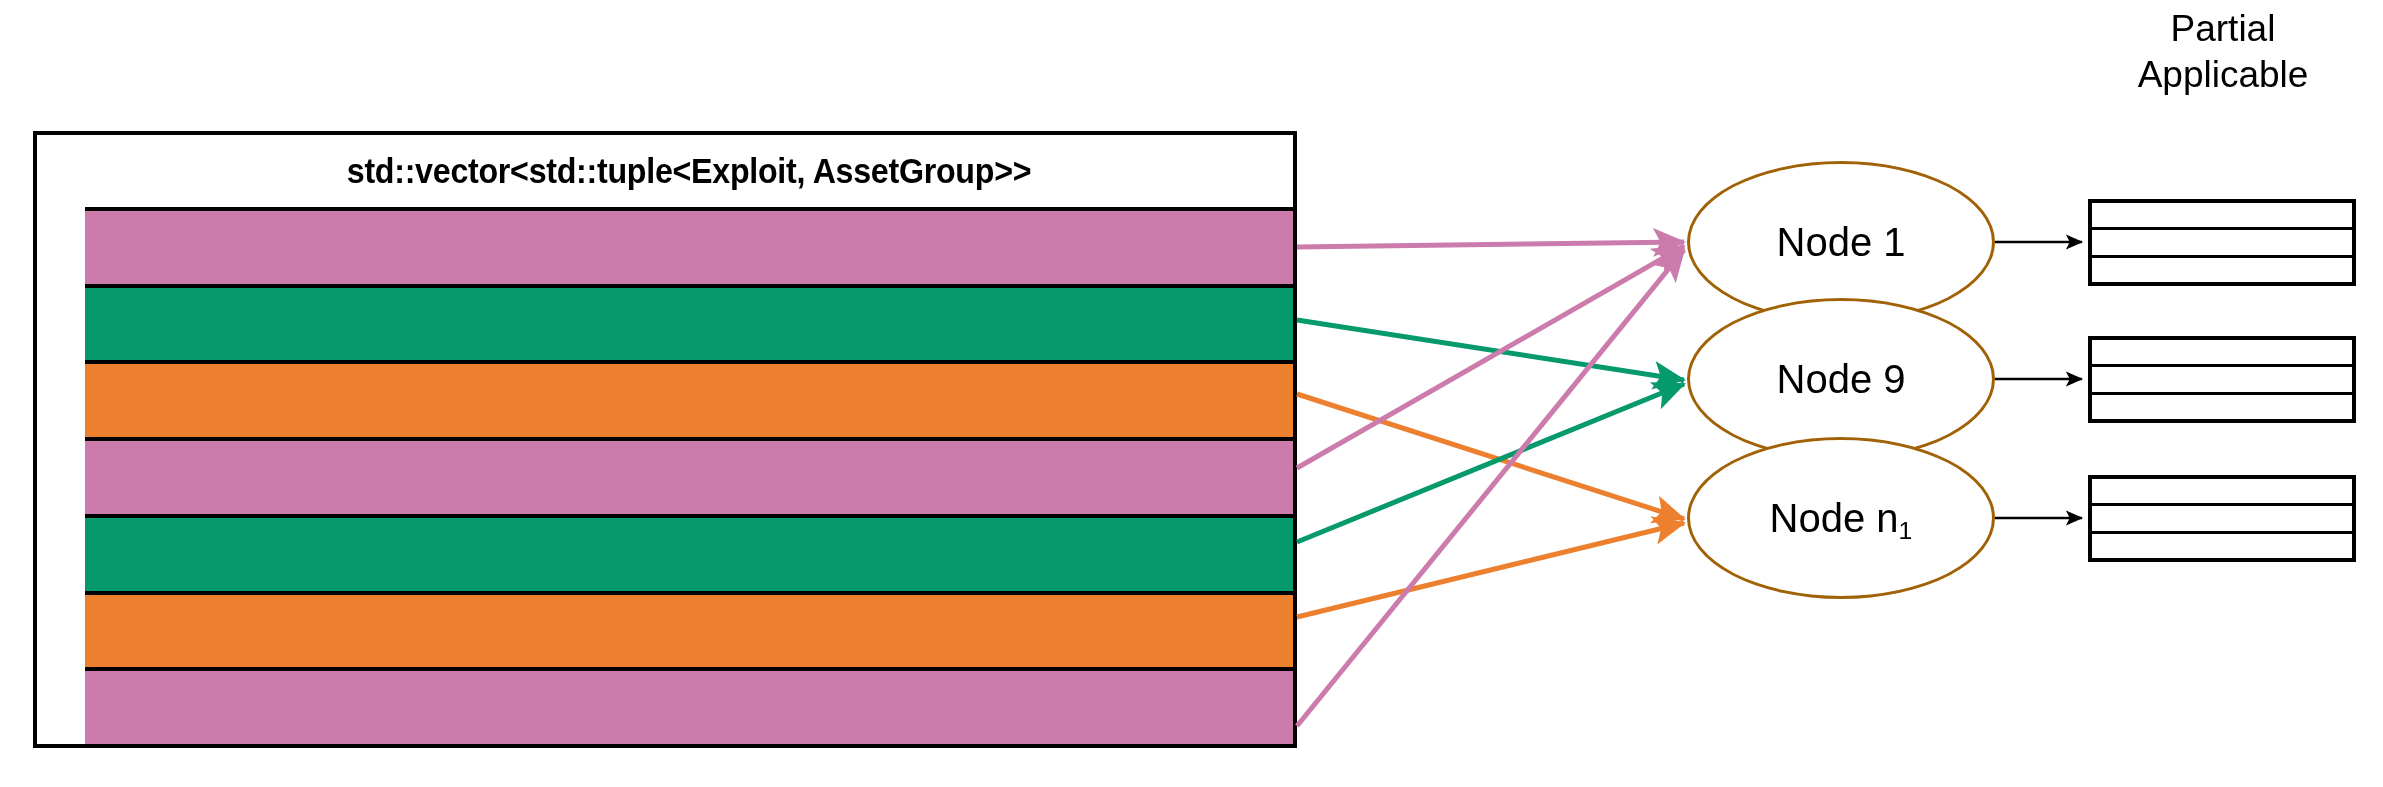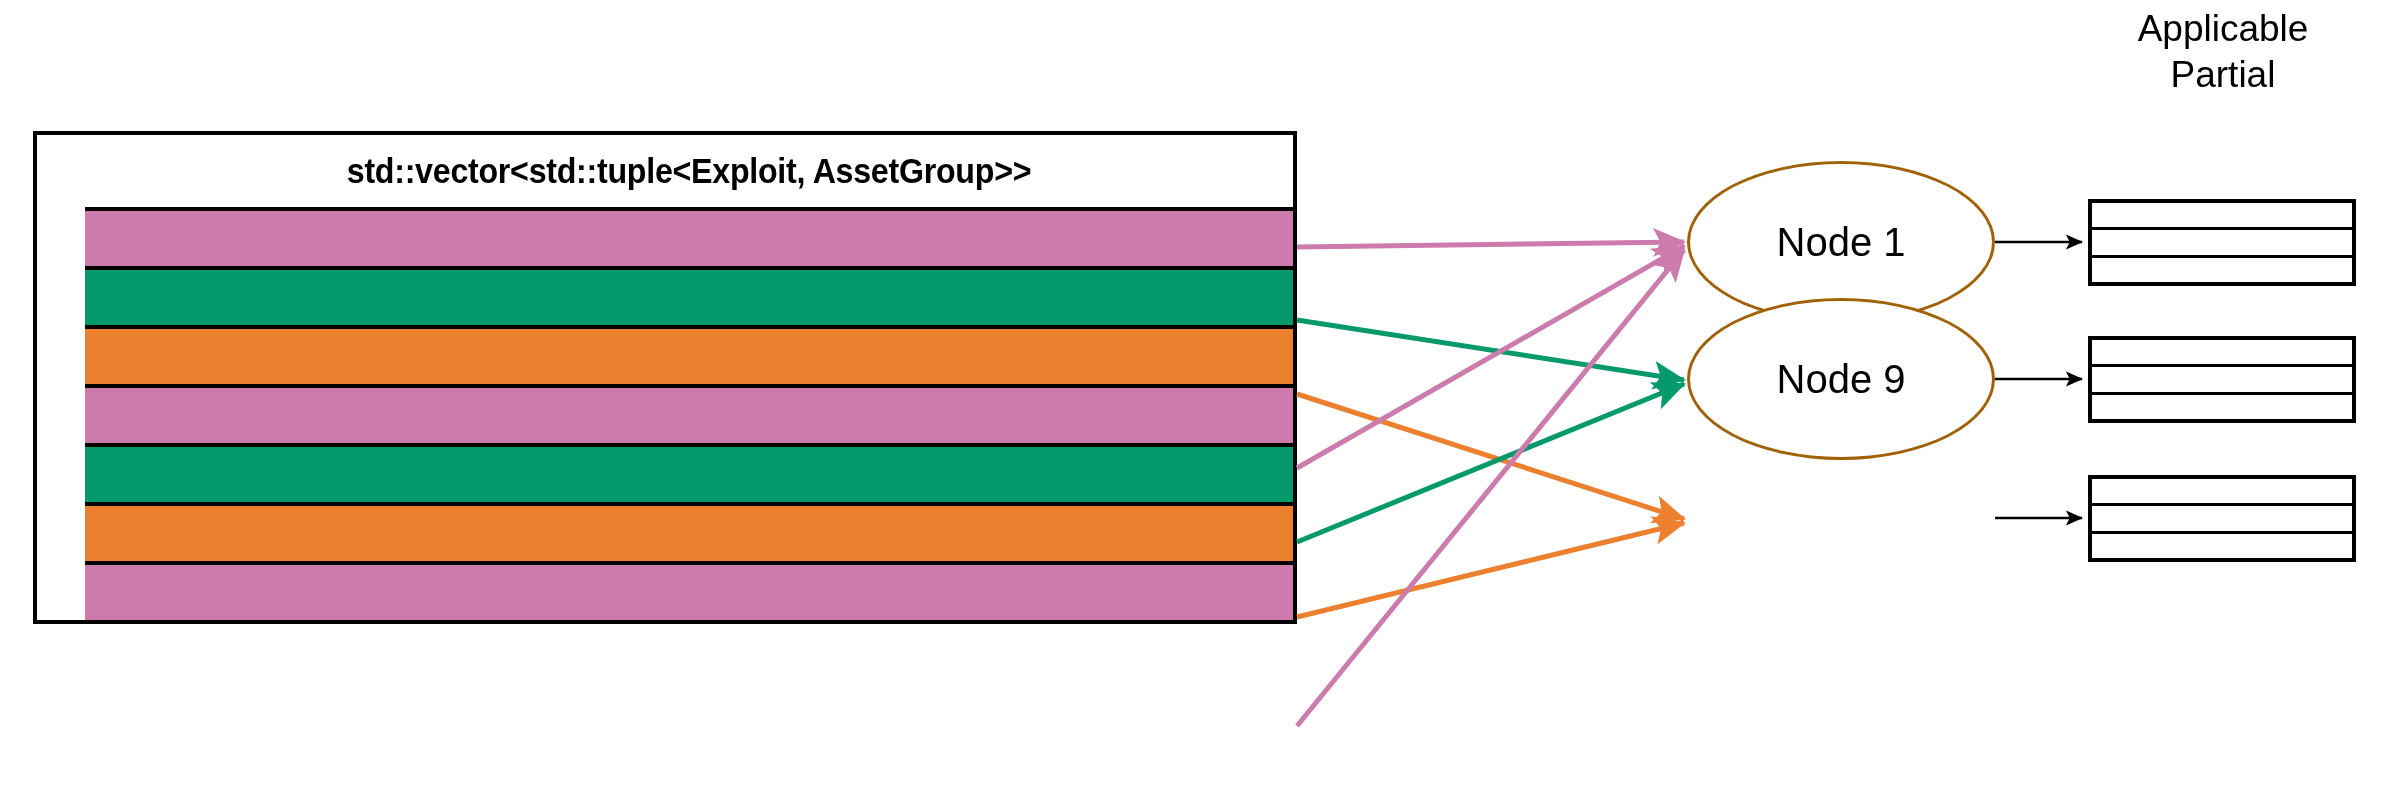--- a/index.html
+++ b/index.html
@@ -17,21 +17,21 @@
     background: #ffffff;
     overflow: hidden;
   }
 
   
   #vector-table {
     position: absolute;
     left: 33px;
     top: 131px;
     width: 1264px;
-    height: 493px;
+    height: 617px;
     border: 4px solid #000000;
     box-sizing: border-box;
     display: flex;
     flex-direction: column;
     padding-left: 48px;
   }
   .vt-header {
     flex: 0 0 76px;
     background: #ffffff;
     border-bottom: 4px solid #000000;
@@ -149,24 +149,27 @@
         <div class="vt-row" style="background: rgb(203, 123, 172);"></div>
       </div>
   </div>
 
   <div class="node" id="node-1">
     <span class="node-label">Node 1</span>
   </div>
   <div class="node" id="node-2">
     <span class="node-label">Node 9</span>
   </div>
+  <div class="node" id="node-n1">
+    <span class="node-label">Node n<sub>1</sub></span>
+  </div>
 
   <div id="pae-title">
+      <span class="pae-line">Partial</span>
       <span class="pae-line">Applicable</span>
-      <span class="pae-line">Partial</span>
     </div>
 
   <div class="outvec" id="outvec-1">
       <div class="outvec-cell"></div>
       <div class="outvec-cell"></div>
       <div class="outvec-cell"></div>
     </div>
   <div class="outvec" id="outvec-2">
       <div class="outvec-cell"></div>
       <div class="outvec-cell"></div>

